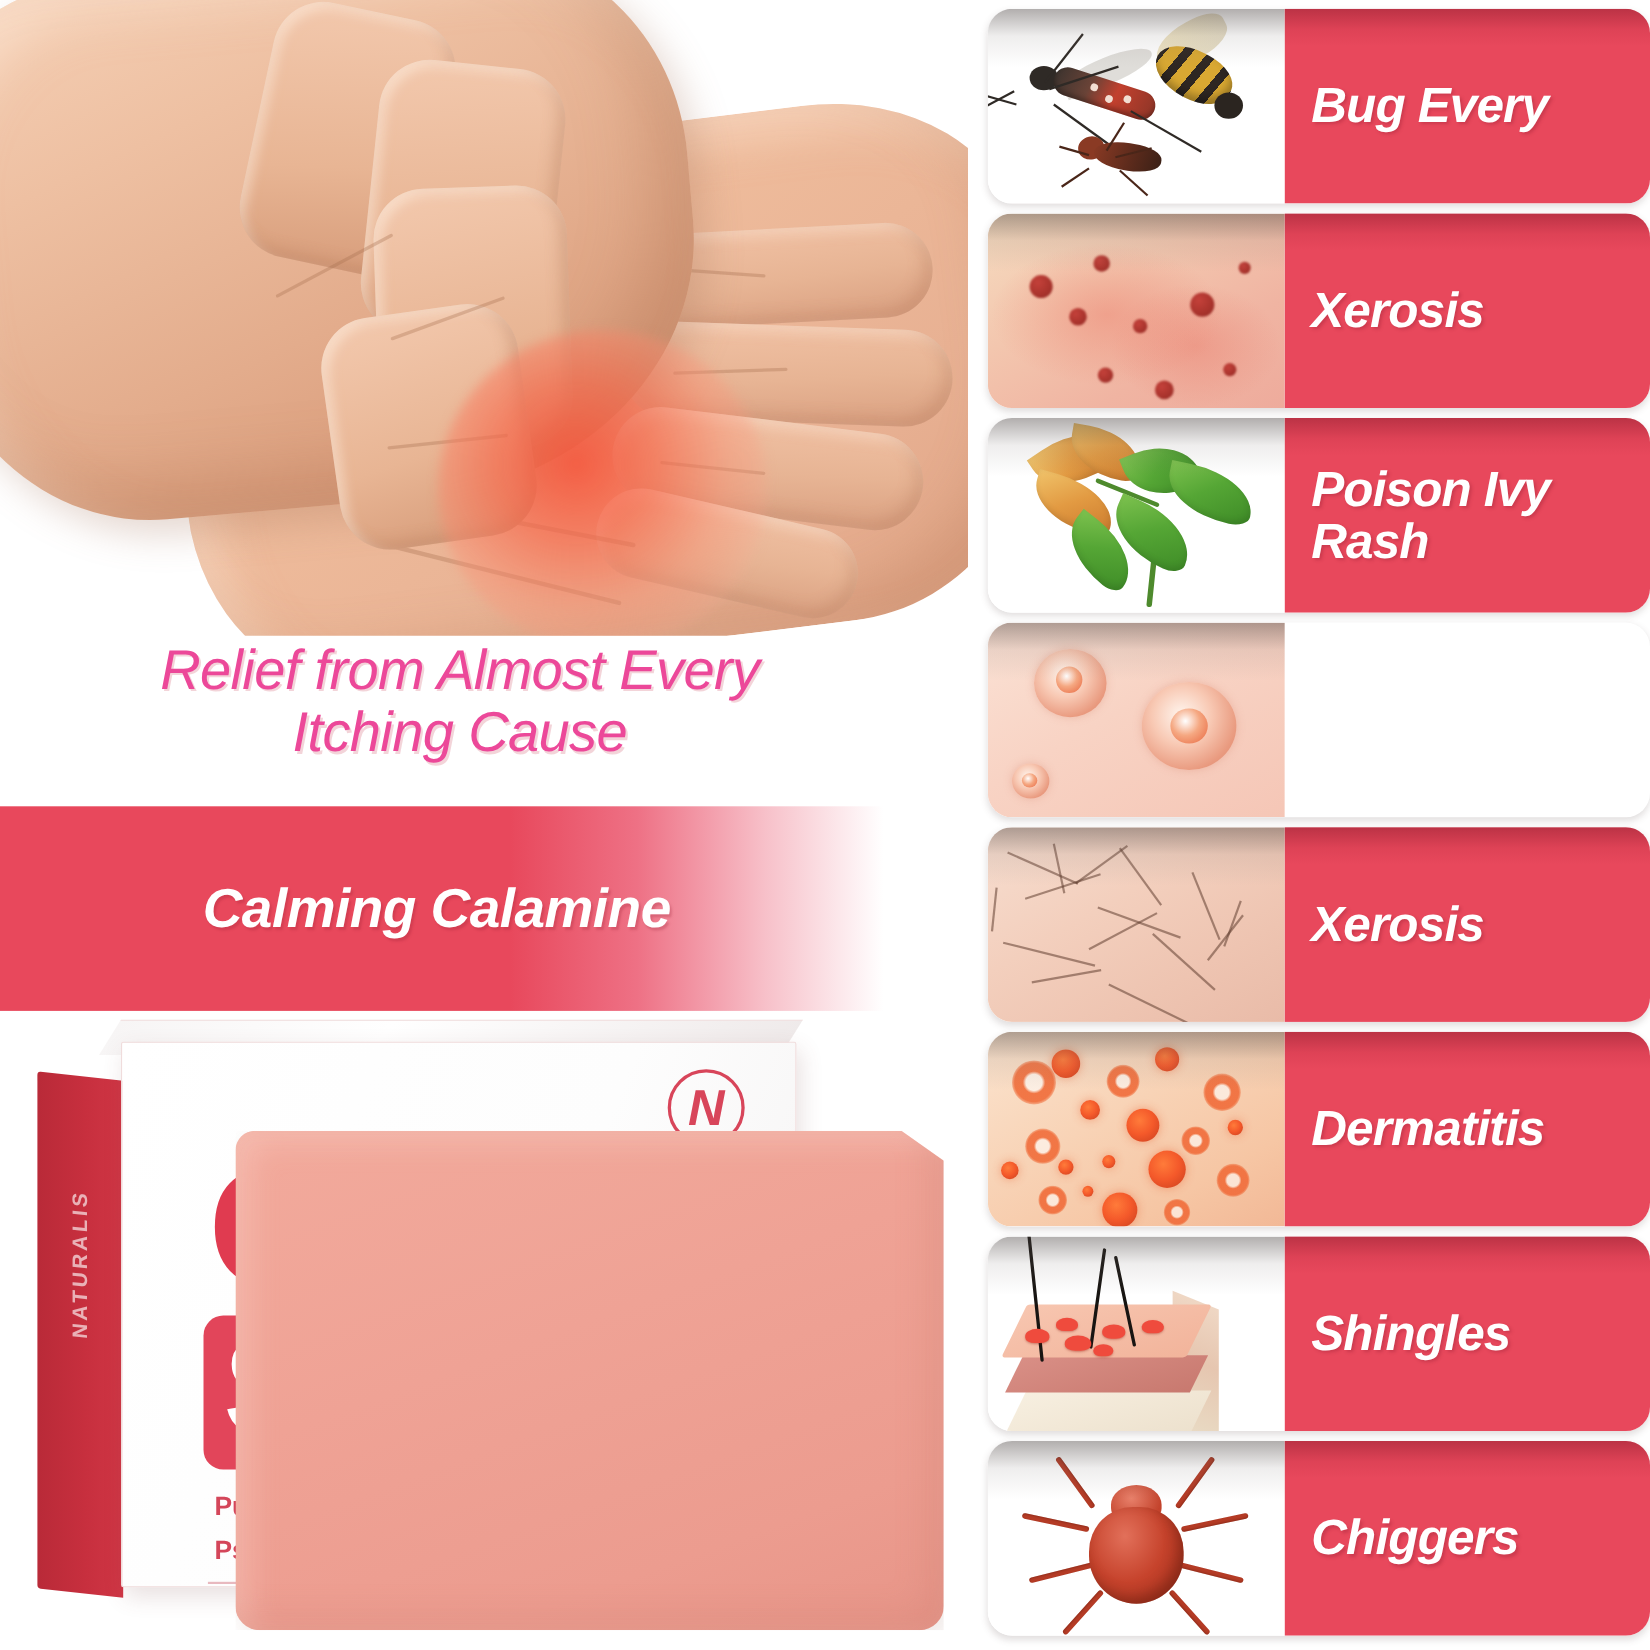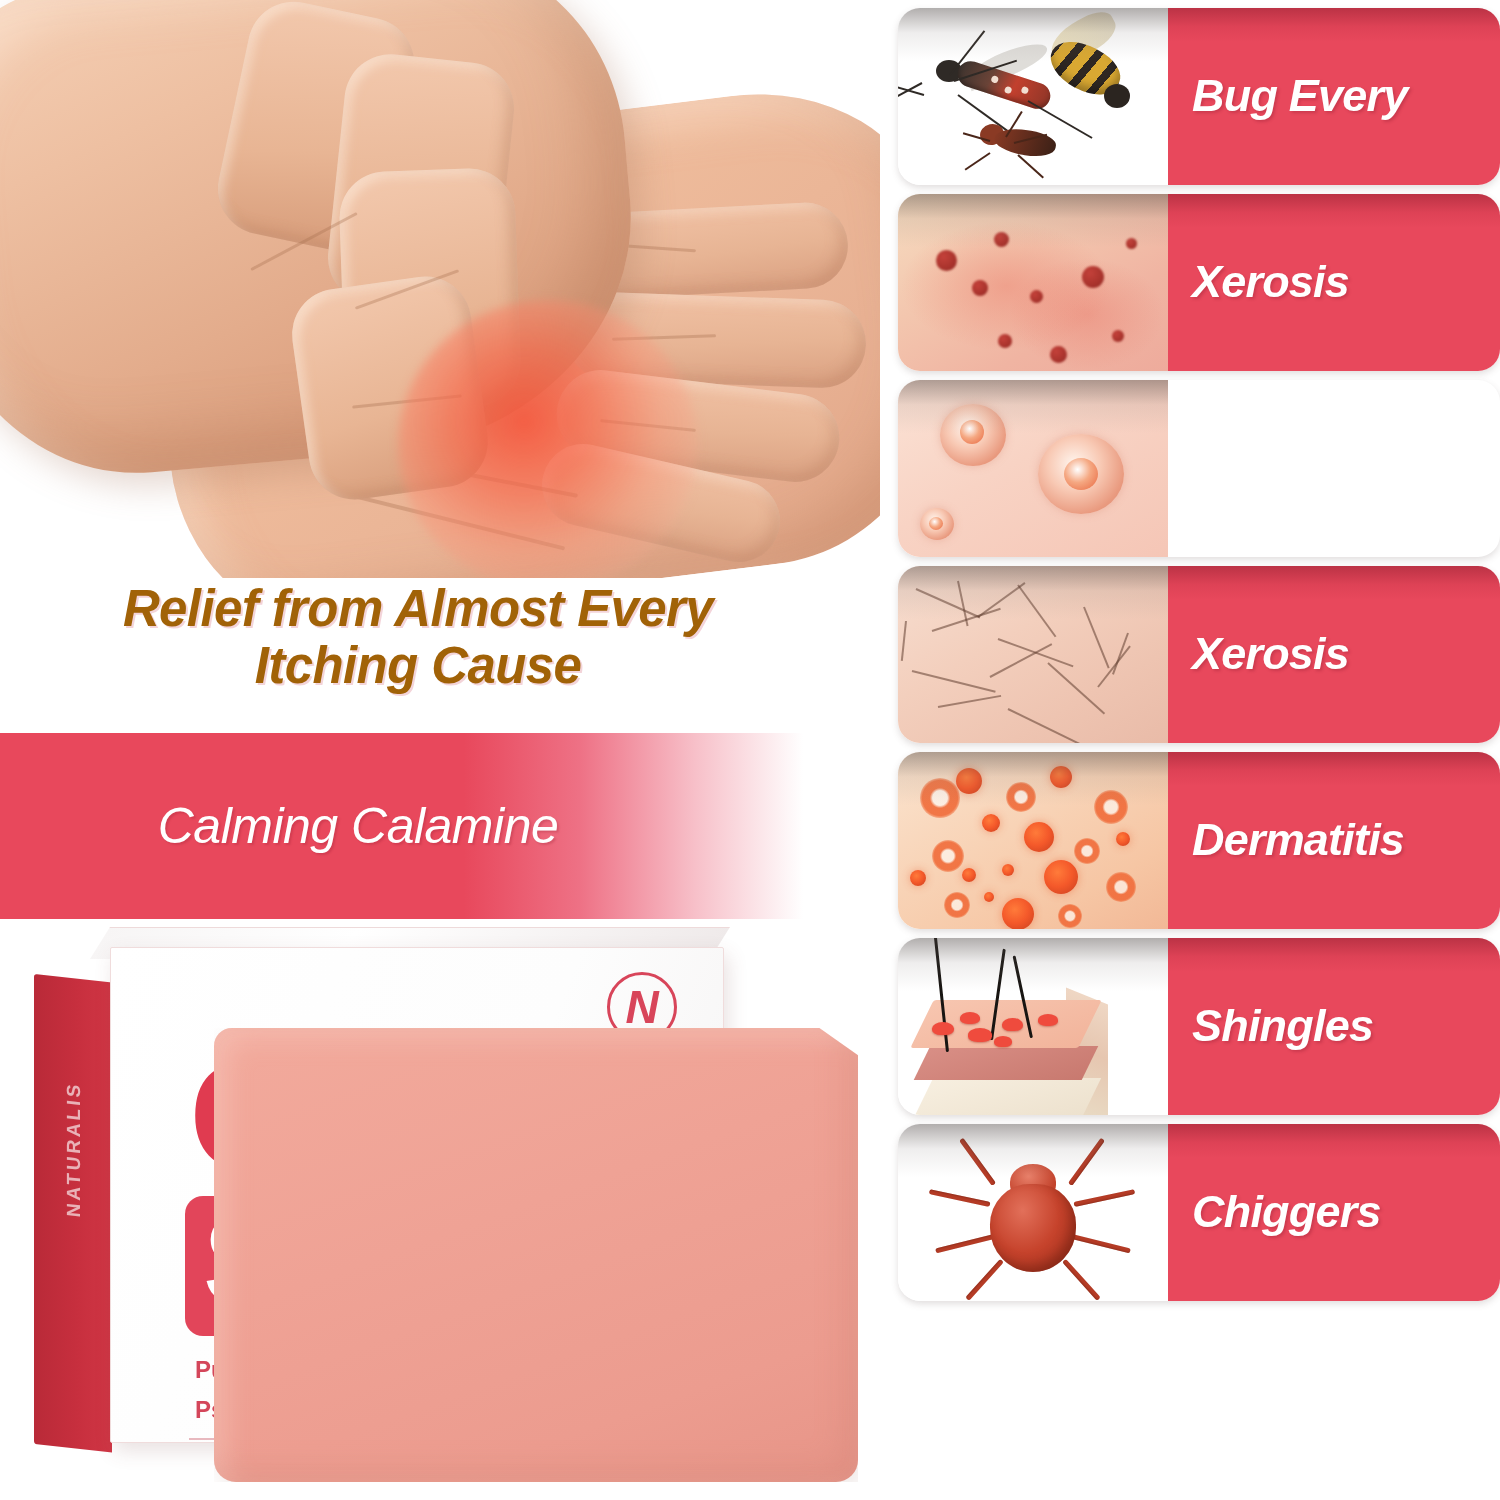--- a/index.html
+++ b/index.html
@@ -48,30 +48,30 @@
   #k4 { left:300px; top:282px; width:180px; height:212px; transform:rotate(-8deg); }
 
   
   #irritation { left:398px; top:300px; width:300px; height:290px;
     background:radial-gradient(ellipse at 42% 42%, rgba(246,84,58,.88) 0%, rgba(247,103,75,.66) 30%,
       rgba(250,140,112,.40) 55%, rgba(252,180,158,.16) 76%, rgba(255,210,195,0) 100%);
     border-radius:50%; filter:blur(5px); }
 
   
   #headline { position:absolute; left:18px; top:580px; width:800px; text-align:center;
-    color:#a16207; font-weight:bold; font-style:italic; font-size:51px; line-height:1.12;
+    color:#ec4899; font-weight:normal; font-style:italic; font-size:51px; line-height:1.12;
     letter-spacing:-.6px; text-shadow:2px 2px 0 rgba(200,60,80,.22); }
 
   
   #promo-banner { position:absolute; left:0; top:733px; width:828px; height:186px;
     background:linear-gradient(90deg,#E8485C 0%,#E8485C 56%,#EE7185 70%,#F7C0C9 84%,#fff 97%);
     display:flex; align-items:center; }
-  #promo-text { width:716px; text-align:center; color:#fff; font-weight:normal; font-style:italic;
+  #promo-text { width:716px; text-align:center; color:#fff; font-weight:bold; font-style:italic;
     font-size:50px; line-height:1.14; letter-spacing:-.5px;
-    text-shadow:2px 2px 2px rgba(150,30,50,.25); }
+    text-shadow:2px 2px 2px rgba(150,30,50,.25);margin-left:39px; }
 
   
   #product-box { position:absolute; left:34px; top:947px; width:690px; height:510px; }
   #box-side { position:absolute; left:0; top:27px; width:78px; height:470px;
     background:linear-gradient(90deg,#B92A38 0%,#C72F3E 55%,#D03645 100%);
     transform:skewY(6.2deg); transform-origin:left top; border-radius:3px 0 0 3px; }
   #box-side-logo { position:absolute; left:-58px; top:160px; width:196px; text-align:center;
     transform:rotate(-90deg); color:#f0c9cd; font-size:19px; font-weight:bold;
     letter-spacing:3px; opacity:.85; }
   #box-front { position:absolute; left:76px; top:0; width:614px; height:496px;
@@ -325,20 +325,37 @@
         <div class="ecz-dot" style="left:100px;top:140px;width:14px;height:14px;"></div>
         <div class="ecz-dot" style="left:152px;top:152px;width:17px;height:17px;"></div>
         <div class="ecz-dot" style="left:214px;top:136px;width:12px;height:12px;"></div>
         <div class="ecz-dot" style="left:228px;top:44px;width:11px;height:11px;"></div>
       </div>
       <div class="card-label">
         <span>Xerosis</span>
       </div>
     </div>
 
+    <div class="card">
+      <div class="card-img">
+        <div class="stem" style="left:148px;top:96px;width:5px;height:76px;transform:rotate(6deg);"></div>
+        <div class="stem" style="left:96px;top:66px;width:62px;height:4px;transform:rotate(22deg);"></div>
+        <div class="leaf leaf-orange" style="left:42px;top:14px;width:74px;height:46px;transform:rotate(-34deg);"></div>
+        <div class="leaf leaf-orange" style="left:74px;top:10px;width:66px;height:44px;transform:rotate(10deg);"></div>
+        <div class="leaf leaf-orange" style="left:40px;top:56px;width:76px;height:44px;transform:rotate(16deg);"></div>
+        <div class="leaf leaf-green" style="left:126px;top:24px;width:64px;height:48px;transform:rotate(-22deg);"></div>
+        <div class="leaf leaf-green" style="left:162px;top:46px;width:80px;height:46px;transform:rotate(12deg);"></div>
+        <div class="leaf leaf-green" style="left:110px;top:82px;width:78px;height:48px;transform:rotate(24deg);"></div>
+        <div class="leaf leaf-green" style="left:66px;top:100px;width:72px;height:44px;transform:rotate(38deg);"></div>
+      </div>
+      <div class="card-label">
+        <span style="white-space:pre-line;">Poison Ivy
+Rash</span>
+      </div>
+    </div>
 
     <div class="card">
       <div class="card-img">
         <div class="skin-pox"></div>
         <div class="pox" style="left:42px;top:24px;width:66px;height:62px;"></div>
         <div class="pox-core" style="left:62px;top:40px;width:24px;height:24px;"></div>
         <div class="pox" style="left:140px;top:54px;width:86px;height:80px;"></div>
         <div class="pox-core" style="left:166px;top:78px;width:34px;height:32px;"></div>
         <div class="pox" style="left:22px;top:128px;width:34px;height:32px;"></div>
         <div class="pox-core" style="left:31px;top:137px;width:14px;height:13px;"></div>

